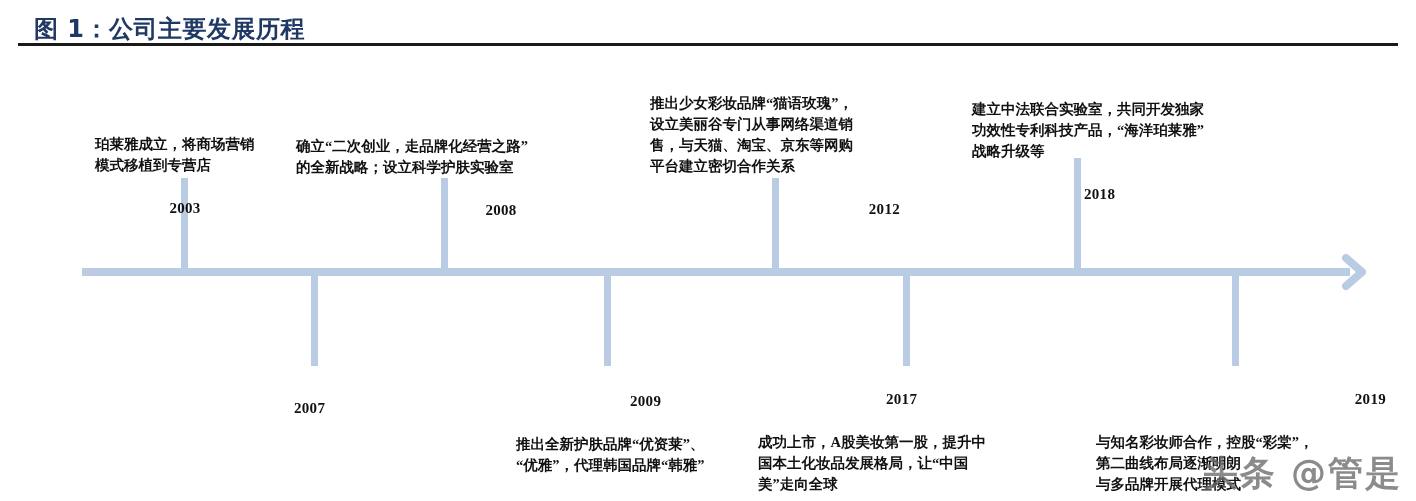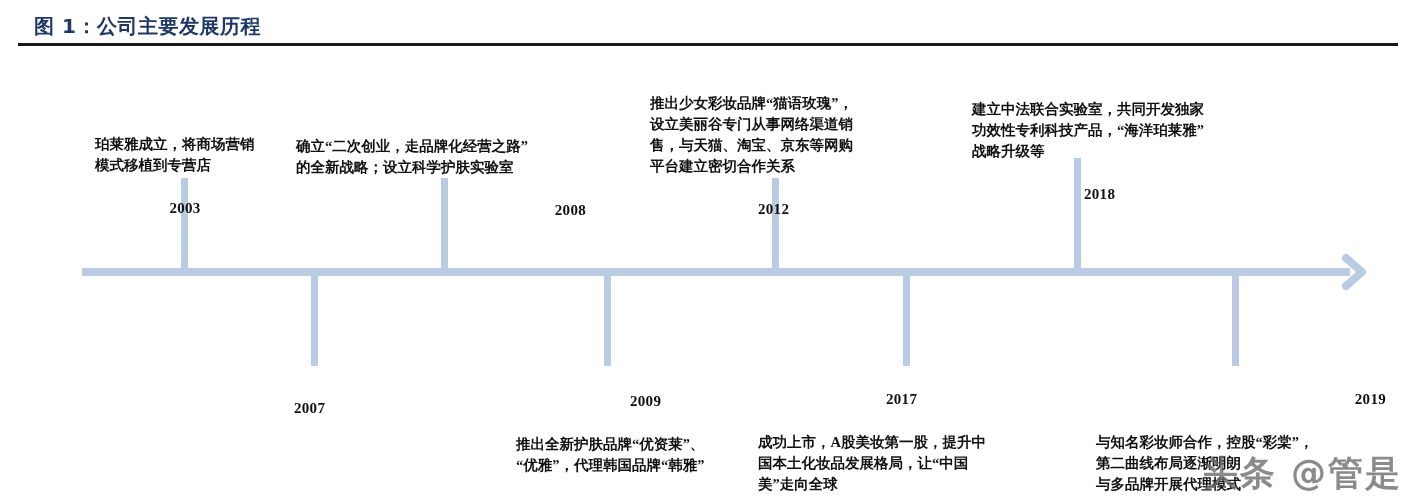--- a/index.html
+++ b/index.html
@@ -18,21 +18,21 @@
     height: 501px;
     background: #ffffff;
     overflow: hidden;
   }
 
   
   .fig-title {
     position: absolute;
     left: 34px;
     top: 13px;
-    font-size: 20px;
+    font-size: 24px;
     font-weight: bold;
     color: #1f3864;
     letter-spacing: 0.5px;
     white-space: nowrap;
   }
   .title-rule {
     position: absolute;
     left: 18px;
     top: 43px;
     width: 1380px;
@@ -128,29 +128,29 @@
 
   <div class="event above" style="left:95px; top:113px; width:180px;">
     <span class="desc">珀莱雅成立，将商场营销
 模式移植到专营店</span>
     <span class="year">2003</span>
   </div>
 
   <div class="event above" style="left:296px; top:115px; width:290px;">
     <span class="desc">确立“二次创业，走品牌化经营之路”
 的全新战略；设立科学护肤实验室</span>
-    <span class="year" style="text-align:right; padding-left:120px;">2008</span>
+    <span class="year" style="text-align:center; padding-left:120px;">2008</span>
   </div>
 
   <div class="event above" style="left:650px; top:72px; width:250px;">
     <span class="desc">推出少女彩妆品牌“猫语玫瑰”，
 设立美丽谷专门从事网络渠道销
 售，与天猫、淘宝、京东等网购
 平台建立密切合作关系</span>
-    <span class="year" style="text-align:left; padding-left:108px;">2012</span>
+    <span class="year" style="text-align:right; padding-left:108px;">2012</span>
   </div>
 
   <div class="event above" style="left:944px; top:78px; width:300px;margin-left:28px;">
     <span class="desc">建立中法联合实验室，共同开发独家
 功效性专利科技产品，“海洋珀莱雅”
 战略升级等</span>
     <span class="year" style="text-align:left; padding-left:112px;">2018</span>
   </div>
 
   <div class="event below" style="left:196px; top:377px; width:230px;">

